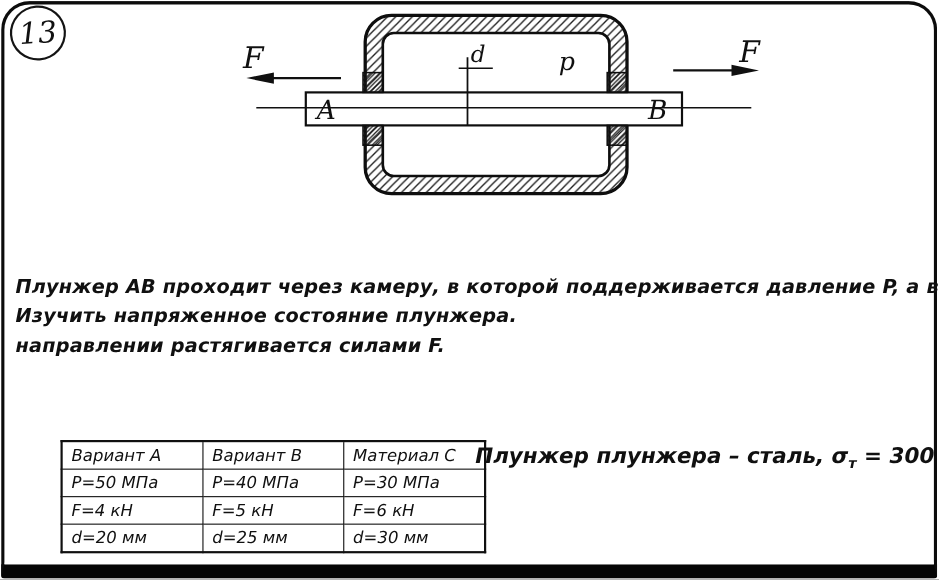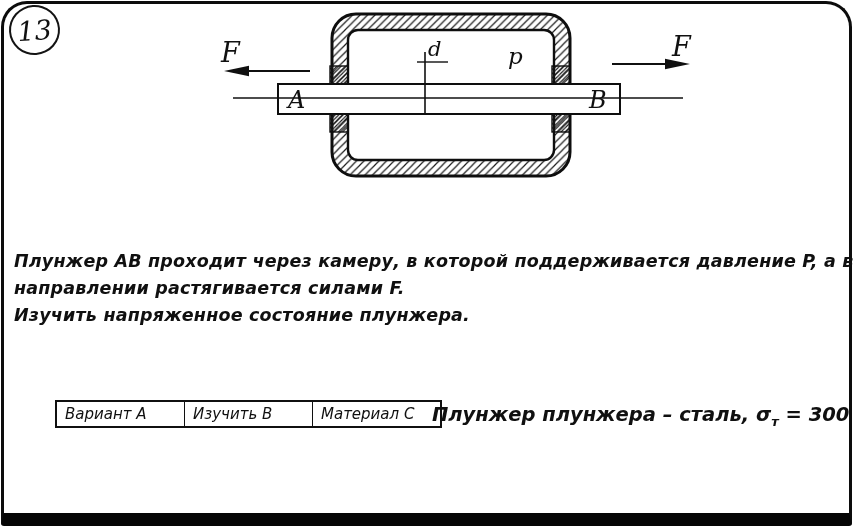--- a/index.html
+++ b/index.html
@@ -101,29 +101,44 @@
     <text x="672" y="56" font-size="27" class="svg-label">F</text>
     <text x="288" y="108" font-size="24" class="svg-label">A</text>
     <text x="589" y="108" font-size="24" class="svg-label">B</text>
     <text x="428" y="56" font-size="21" class="svg-label">d</text>
     <text x="508" y="64" font-size="23" class="svg-label">p</text>
   </svg>
 </div>
 
 <div class="statement">
   <div>Плунжер AB проходит через камеру, в которой поддерживается давление P, а в осевом</div>
+  <div>Изучить напряженное состояние плунжера.</div>
   <div>направлении растягивается силами F.</div>
-  <div>Изучить напряженное состояние плунжера.</div>
 </div>
 
 <table class="variants">
   <tbody>
     <tr>
       <td>Вариант A</td>
-      <td>Изучить B</td>
+      <td>Вариант B</td>
       <td>Материал C</td>
+    </tr>
+    <tr>
+      <td>P=50 МПа</td>
+      <td>P=40 МПа</td>
+      <td>P=30 МПа</td>
+    </tr>
+    <tr>
+      <td>F=4 кН</td>
+      <td>F=5 кН</td>
+      <td>F=6 кН</td>
+    </tr>
+    <tr>
+      <td>d=20 мм</td>
+      <td>d=25 мм</td>
+      <td>d=30 мм</td>
     </tr>
   </tbody>
 </table>
 
 <div class="material">
   <span>Плунжер плунжера – сталь, σ</span><sub>т</sub><span> = 300 МПа</span>
 </div>
 
 </body></html>

